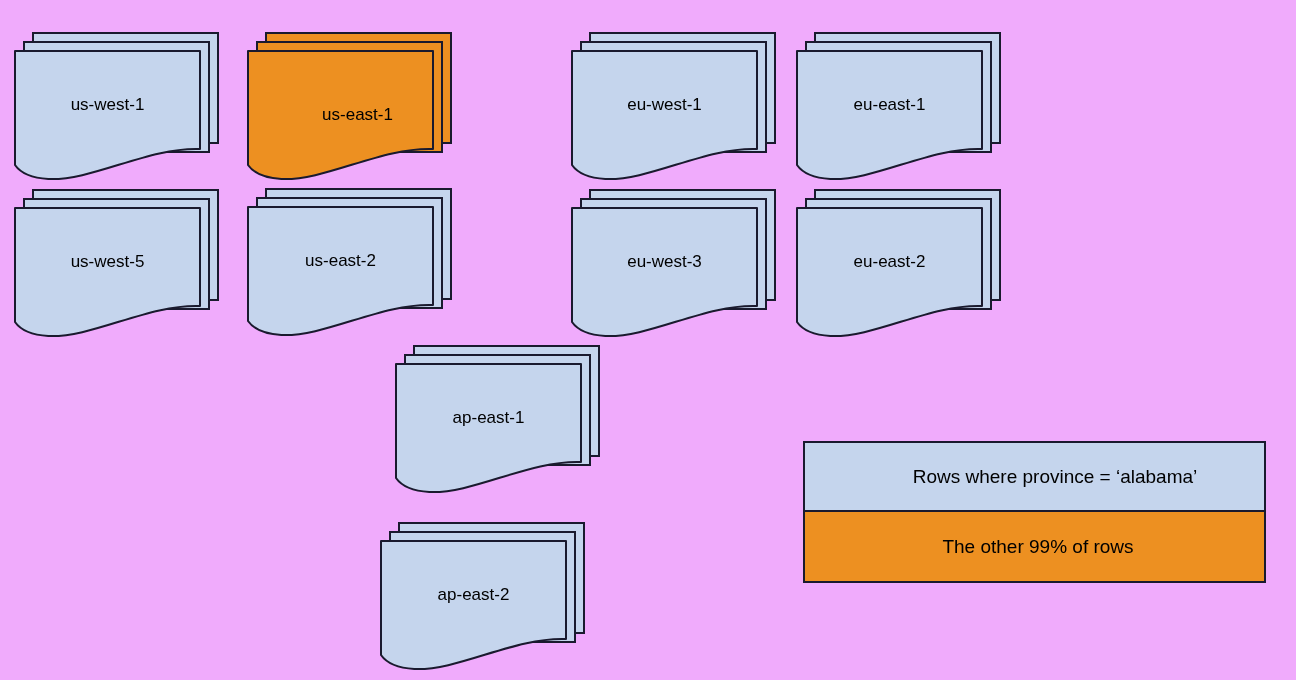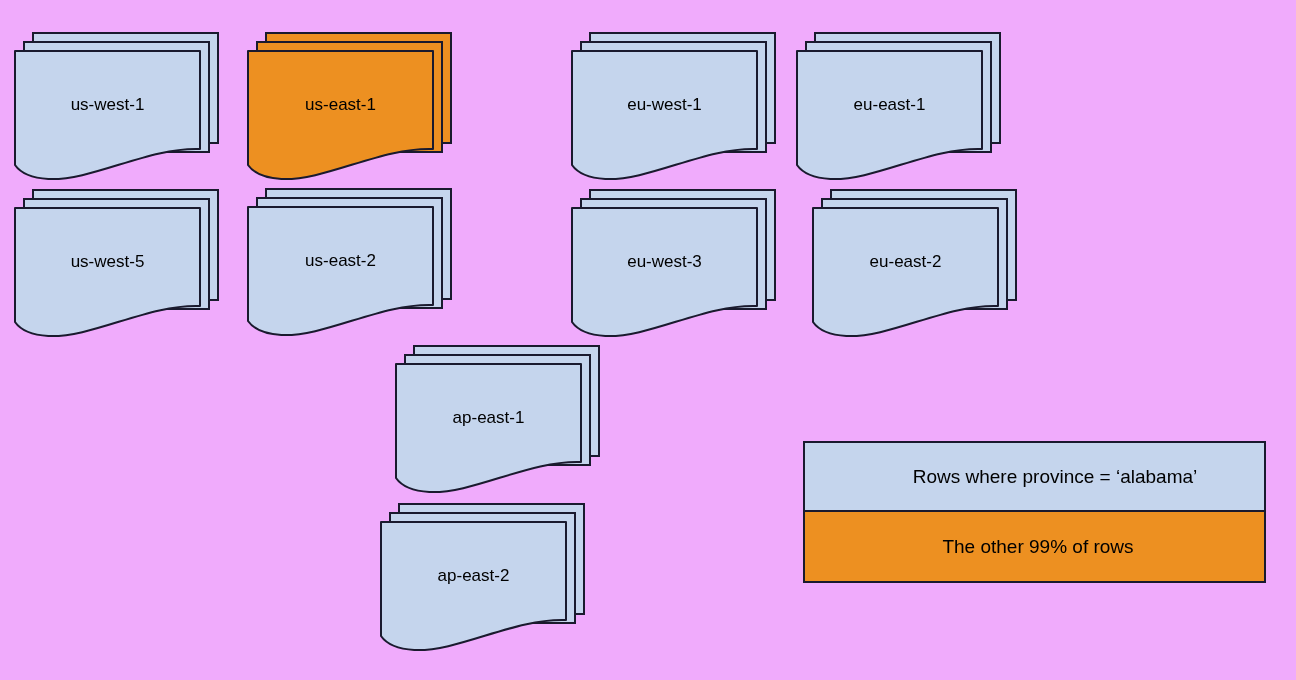--- a/index.html
+++ b/index.html
@@ -77,21 +77,21 @@
           <path d="M 0 0 L 185 0 L 185 98 C 133.2 96 77.7 130 33.3 128 C 16.65 127 5.55 122 0 114 Z" transform="translate(0,18)" fill="#c5d5ed" stroke="#1a1a2e" stroke-width="2" stroke-linejoin="round"></path>
         </svg>
         <div class="doc-label" style="top: 62px;">us-west-1</div>
       </div>
       <div class="doc-stack" style="left: 248px; top: 33px;">
         <svg width="209" height="158">
           <path d="M 0 0 L 185 0 L 185 110 L 0 110 Z" transform="translate(18,0)" fill="#ed9021" stroke="#1a1a2e" stroke-width="2"></path>
           <path d="M 0 0 L 185 0 L 185 110 L 0 110 Z" transform="translate(9,9)" fill="#ed9021" stroke="#1a1a2e" stroke-width="2"></path>
           <path d="M 0 0 L 185 0 L 185 98 C 133.2 96 77.7 130 33.3 128 C 16.65 127 5.55 122 0 114 Z" transform="translate(0,18)" fill="#ed9021" stroke="#1a1a2e" stroke-width="2" stroke-linejoin="round"></path>
         </svg>
-        <div class="doc-label" style="top: 62px;">us-east-1</div>
+        <div class="doc-label" style="top: 72px; padding-left: 17px;">us-east-1</div>
       </div>
       <div class="doc-stack" style="left: 572px; top: 33px;">
         <svg width="209" height="158">
           <path d="M 0 0 L 185 0 L 185 110 L 0 110 Z" transform="translate(18,0)" fill="#c5d5ed" stroke="#1a1a2e" stroke-width="2"></path>
           <path d="M 0 0 L 185 0 L 185 110 L 0 110 Z" transform="translate(9,9)" fill="#c5d5ed" stroke="#1a1a2e" stroke-width="2"></path>
           <path d="M 0 0 L 185 0 L 185 98 C 133.2 96 77.7 130 33.3 128 C 16.65 127 5.55 122 0 114 Z" transform="translate(0,18)" fill="#c5d5ed" stroke="#1a1a2e" stroke-width="2" stroke-linejoin="round"></path>
         </svg>
         <div class="doc-label" style="top: 62px;">eu-west-1</div>
       </div>
       <div class="doc-stack" style="left: 797px; top: 33px;">
@@ -119,37 +119,37 @@
         <div class="doc-label" style="top: 62px;">us-east-2</div>
       </div>
       <div class="doc-stack" style="left: 572px; top: 190px;">
         <svg width="209" height="158">
           <path d="M 0 0 L 185 0 L 185 110 L 0 110 Z" transform="translate(18,0)" fill="#c5d5ed" stroke="#1a1a2e" stroke-width="2"></path>
           <path d="M 0 0 L 185 0 L 185 110 L 0 110 Z" transform="translate(9,9)" fill="#c5d5ed" stroke="#1a1a2e" stroke-width="2"></path>
           <path d="M 0 0 L 185 0 L 185 98 C 133.2 96 77.7 130 33.3 128 C 16.65 127 5.55 122 0 114 Z" transform="translate(0,18)" fill="#c5d5ed" stroke="#1a1a2e" stroke-width="2" stroke-linejoin="round"></path>
         </svg>
         <div class="doc-label" style="top: 62px;">eu-west-3</div>
       </div>
-      <div class="doc-stack" style="left: 797px; top: 190px; margin-left: 16px;">
+      <div class="doc-stack" style="left: 797px; top: 190px;">
         <svg width="209" height="158">
           <path d="M 0 0 L 185 0 L 185 110 L 0 110 Z" transform="translate(18,0)" fill="#c5d5ed" stroke="#1a1a2e" stroke-width="2"></path>
           <path d="M 0 0 L 185 0 L 185 110 L 0 110 Z" transform="translate(9,9)" fill="#c5d5ed" stroke="#1a1a2e" stroke-width="2"></path>
           <path d="M 0 0 L 185 0 L 185 98 C 133.2 96 77.7 130 33.3 128 C 16.65 127 5.55 122 0 114 Z" transform="translate(0,18)" fill="#c5d5ed" stroke="#1a1a2e" stroke-width="2" stroke-linejoin="round"></path>
         </svg>
         <div class="doc-label" style="top: 62px;">eu-east-2</div>
       </div>
       <div class="doc-stack" style="left: 396px; top: 346px;">
         <svg width="209" height="158">
           <path d="M 0 0 L 185 0 L 185 110 L 0 110 Z" transform="translate(18,0)" fill="#c5d5ed" stroke="#1a1a2e" stroke-width="2"></path>
           <path d="M 0 0 L 185 0 L 185 110 L 0 110 Z" transform="translate(9,9)" fill="#c5d5ed" stroke="#1a1a2e" stroke-width="2"></path>
           <path d="M 0 0 L 185 0 L 185 98 C 133.2 96 77.7 130 33.3 128 C 16.65 127 5.55 122 0 114 Z" transform="translate(0,18)" fill="#c5d5ed" stroke="#1a1a2e" stroke-width="2" stroke-linejoin="round"></path>
         </svg>
         <div class="doc-label" style="top: 62px;">ap-east-1</div>
       </div>
-      <div class="doc-stack" style="left: 381px; top: 504px;">
+      <div class="doc-stack" style="left: 381px; top: 523px;">
         <svg width="209" height="158">
           <path d="M 0 0 L 185 0 L 185 110 L 0 110 Z" transform="translate(18,0)" fill="#c5d5ed" stroke="#1a1a2e" stroke-width="2"></path>
           <path d="M 0 0 L 185 0 L 185 110 L 0 110 Z" transform="translate(9,9)" fill="#c5d5ed" stroke="#1a1a2e" stroke-width="2"></path>
           <path d="M 0 0 L 185 0 L 185 98 C 133.2 96 77.7 130 33.3 128 C 16.65 127 5.55 122 0 114 Z" transform="translate(0,18)" fill="#c5d5ed" stroke="#1a1a2e" stroke-width="2" stroke-linejoin="round"></path>
         </svg>
         <div class="doc-label" style="top: 62px;">ap-east-2</div>
       </div>
     </div>
 
   <div class="legend">

